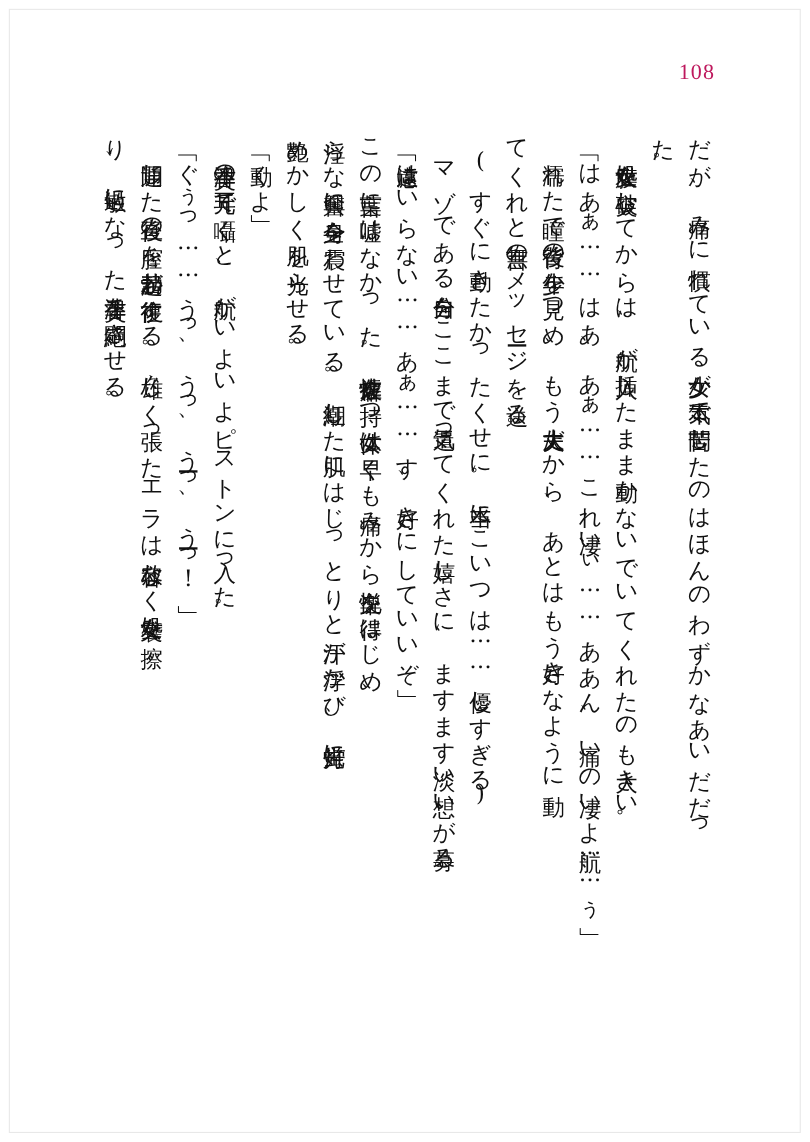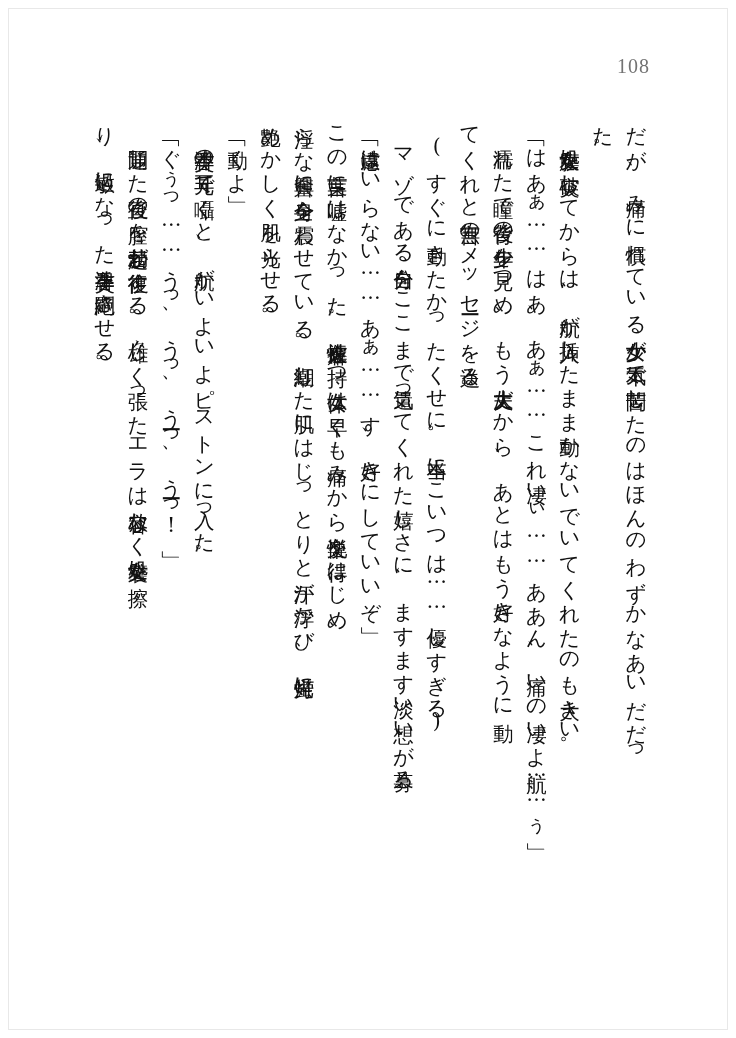--- a/index.html
+++ b/index.html
@@ -35,21 +35,21 @@
     border: 1px solid #e8e8e8;
     pointer-events: none;
   }
 
   .page-number {
     position: absolute;
     top: 55px;
     right: 86px;
     font-size: 20px;
     letter-spacing: 1px;
-    color: #737373;
+    color: #be185d;
     font-family: "Liberation Serif", "DejaVu Serif", serif;
   }
 
   
   .text-block {
     position: absolute;
     top: 112px;
     right: 84px;
     left: 70px;
     bottom: 60px;

